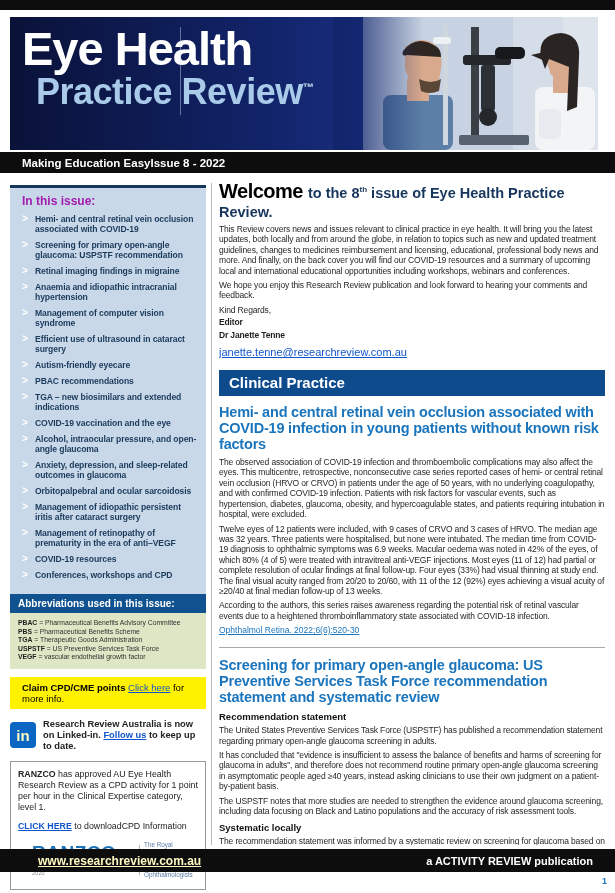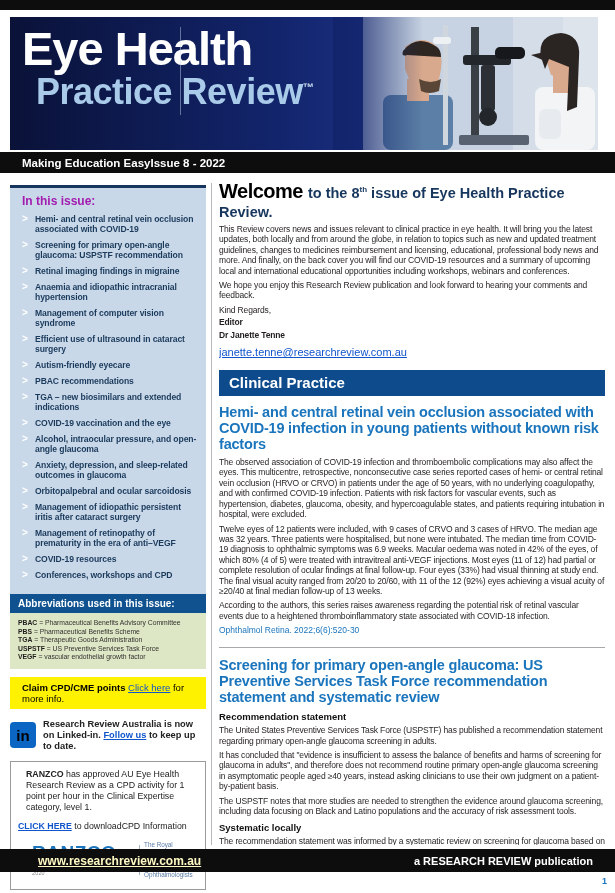--- a/index.html
+++ b/index.html
@@ -42,46 +42,46 @@
   .abbr-bar { background:#10528f; color:#fff; font-weight:bold; font-size:10px; padding:4px 8px; }
   .abbr-box { background:#dde6c5; padding:6px 8px 7px 8px; }
   .abbr-row { font-size:6.8px; color:#33312f; line-height:8.6px; }
   .abbr-row b { color:#1f1d1b; }
 
   .cpd-bar { background:#fff200; margin-top:8px; padding:5px 12px; font-size:9.5px; color:#000; }
   .cpd-bar b { font-weight:bold; }
   .cpd-bar a, .link { color:#1155cc; text-decoration:underline; cursor:pointer; }
 
   .li-row { display:flex; align-items:center; margin-top:10px; gap:7px; }
-  .li-icon { width:26px; height:26px; background:#0a66c2; border-radius:4px; color:#000000; font-weight:bold;
+  .li-icon { width:26px; height:26px; background:#0a66c2; border-radius:4px; color:#fef9c3; font-weight:bold;
              font-size:15px; display:flex; align-items:center; justify-content:center; flex:0 0 26px; cursor:pointer; }
   .li-text { font-size:9.3px; font-weight:bold; color:#222; line-height:11px; }
   .li-text .link { font-weight:bold; }
 
   .ranzco-box { border:1px solid #9a9a9a; margin-top:9px; padding:7px 7px 8px 7px; background:#fff; }
-  .rz-para { font-size:8.8px; color:#222; line-height:11px;margin-left:8px; }
+  .rz-para { font-size:8.8px; color:#222; line-height:11px; }
   .rz-click { font-size:8.8px; margin-top:8px; color:#222; }
   .rz-click a { font-weight:bold; }
   .rz-logo { display:flex; align-items:center; margin:10px 0 2px 14px; gap:4px; }
   .rz-name { color:#1b75bc; font-weight:bold; font-size:19px; letter-spacing:0.5px; line-height:18px; }
   .rz-accred { color:#8a8a8a; font-size:5.4px; margin-top:2px; letter-spacing:0.2px; }
   .rz-div { width:1px; height:30px; background:#9fb4c9; }
   .rz-right { color:#5a7ca6; font-size:6.3px; line-height:7.6px; width:72px; }
 
   
   .main { position:absolute; left:219px; top:180px; width:386px; height:665px; overflow:hidden; color:#231f20; }
   .welcome-line { margin-bottom:3px; }
   .welcome-big { color:#000000; font-weight:bold; font-size:20px; letter-spacing:-0.5px; }
   .welcome-sub { color:#17365d; font-weight:bold; font-size:14.5px; margin-left:5px; }
   .welcome-sub sup { font-size:8px; }
   .main p { font-size:8.5px; line-height:10.4px; letter-spacing:-0.15px; margin-bottom:4px; }
   .tight { margin-bottom:2px !important; }
   .bold { font-weight:bold; }
   .email { font-size:11px; display:inline-block; margin-bottom:6px; }
-  .ref { font-size:8.5px; display:block; margin-bottom:12px; color:#1b75bc; width:max-content; cursor:pointer; }
+  .ref { font-size:8.5px; display:block; margin-bottom:12px; color:#1b75bc; text-decoration:underline; width:max-content; cursor:pointer; }
 
   .banner { background:#0e4b8c; color:#fff; font-weight:bold; font-size:15px; padding:4px 0 5px 10px; margin:6px 0 8px 0; }
   .art-title { color:#1b75bc; font-weight:bold; font-size:14.5px; line-height:16px; letter-spacing:-0.2px; margin-bottom:5px; }
   .subhead { font-weight:bold; font-size:9.5px; margin:6px 0 3px 0; color:#111; }
   .divider { border:none; border-top:1px solid #a7a9ac; margin:9px 0 9px 0; }
 
   
   .footer { position:absolute; left:0; top:849px; width:615px; height:23px; background:#0d0d0d;
             display:flex; justify-content:space-between; align-items:center; padding:0 22px 0 38px; }
   .footer .url { color:#fef9c3; font-weight:bold; font-size:12px; text-decoration:underline; cursor:pointer; }
@@ -283,17 +283,17 @@
     
     
 
     
 
     
   </div>
 
   <div class="footer">
     <a class="url">www.researchreview.com.au</a>
-    <span class="pub">a RESEARCH REVIEW publication</span>
+    <span class="pub">a ACTIVITY REVIEW publication</span>
   </div>
   <div class="pagenum">1</div>
 
 </div>
 
 </body></html>

